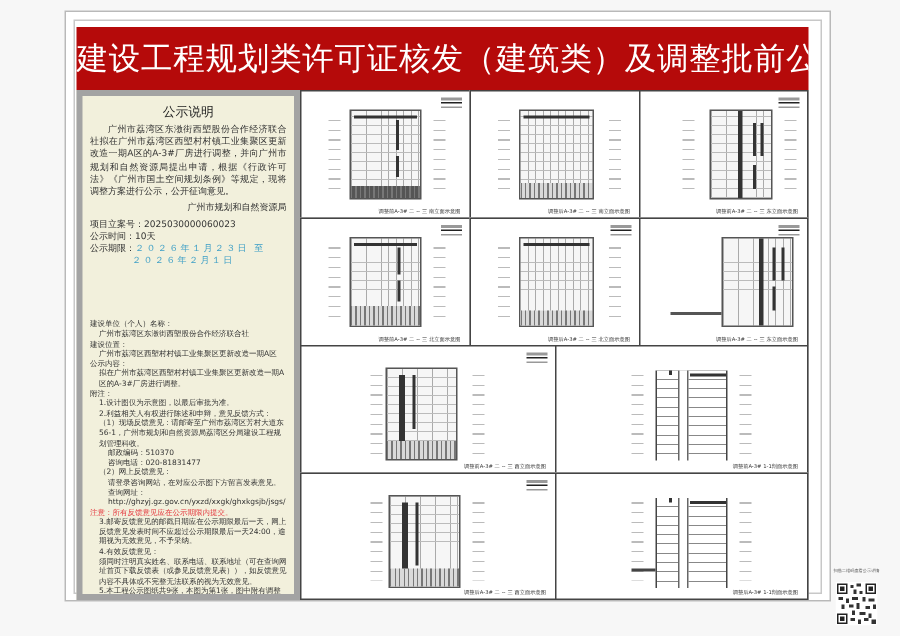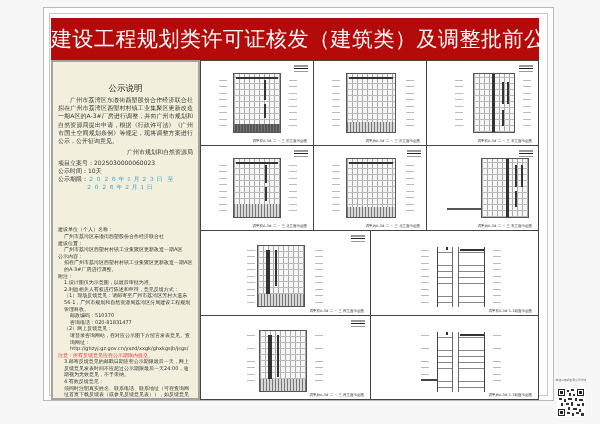--- a/index.html
+++ b/index.html
@@ -6,22 +6,22 @@
   body { width:600px; height:424px; background:#f7f7f7; position:relative; overflow:hidden;
          font-family:"DejaVu Sans", sans-serif; }
   .outer { position:absolute; left:43px; top:7px; width:511px; height:394px; background:#fff;
            border:1px solid #b9b9b9; box-sizing:border-box; }
   .inner { position:absolute; left:49px; top:13px; width:499px; height:383px;
            border:1px solid #c8c8c8; box-sizing:border-box; background:#fff; }
   .header { position:absolute; left:51px; top:18px; width:488px; height:42px; background:#b50a0a;
             color:#fff; font-size:21px; line-height:42px; text-align:center; letter-spacing:0.5px;
             font-family:"DejaVu Sans", sans-serif; white-space:nowrap; overflow:hidden; }
   .left { position:absolute; left:51px; top:60px; width:149px; height:340px; background:#f2f0dc;
-          border:2px solid #a3a3a3; box-sizing:border-box; color:#333; font-size:5.2px; line-height:7.4px;
-          padding:18px 5px; overflow:hidden; }
+          border:4px solid #a3a3a3; box-sizing:border-box; color:#333; font-size:5.2px; line-height:7.4px;
+          padding:3px 5px; overflow:hidden; }
   .left .ttl { text-align:center; font-size:8.5px; line-height:12px; margin:2px 0 2px 0; color:#222; }
   .left .para { text-indent:2em; font-size:6px; line-height:8.2px; text-align:justify; }
   .left .sig { text-align:right; font-size:6px; line-height:9px; margin-top:2px; }
   .left .meta { font-size:6px; line-height:7.8px; margin-top:3px; }
   .left .date { color:#3d9fc6; letter-spacing:1.6px; }
   .left .dateline2 { padding-left:28px; color:#3d9fc6; letter-spacing:1.6px; }
   .left .gap { height:36px; }
   .left .ln { font-size:5px; line-height:6.6px; }
   .left .ind { padding-left:6px; }
   .left .ind2 { padding-left:12px; }

